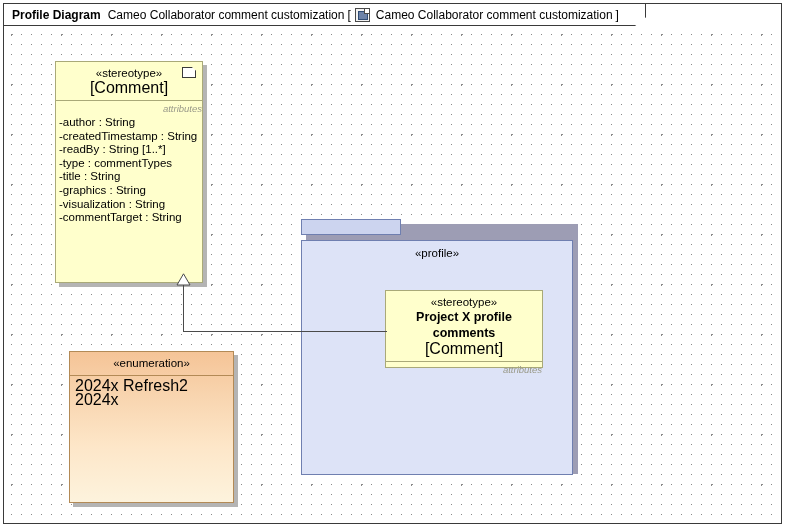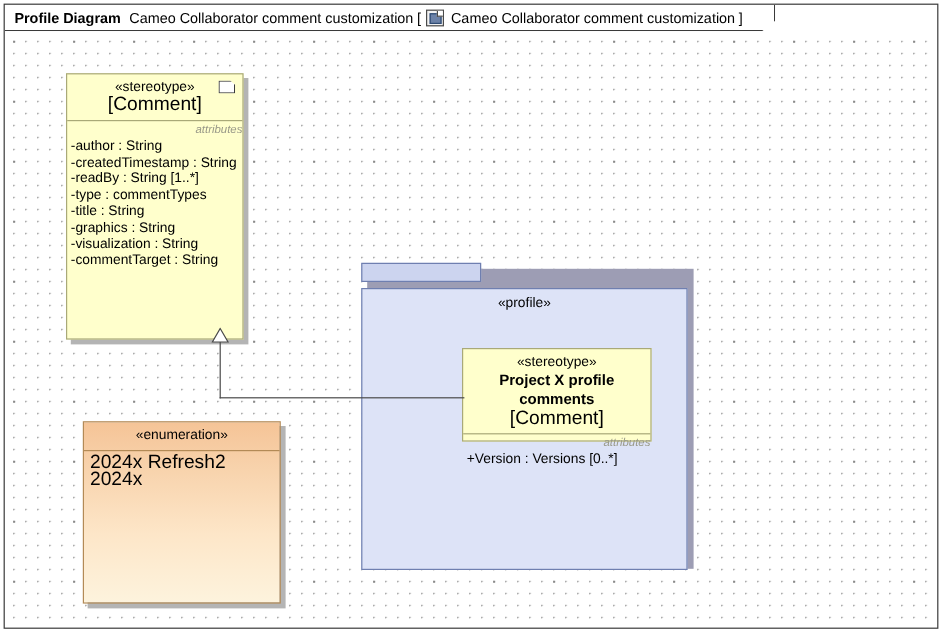--- a/index.html
+++ b/index.html
@@ -352,19 +352,18 @@
     <div class="node stereo" style="left:380px; top:264px; width:158px; height:78px;">
       <div class="shadow"></div>
       <div class="body">
         <div class="head">
           <div class="guillemet">«stereotype»</div>
           <div class="name">Project X profile comments</div>
           <div class="metaclass">[Comment]</div>
         </div>
         <div class="compartment">
           <div class="compartment-title">attributes</div>
-          <div class="attr">+Version : Versions [0..*]</div>
         </div>
       </div>
     </div>
 
   </div>
 </div>
 
 </body></html>

